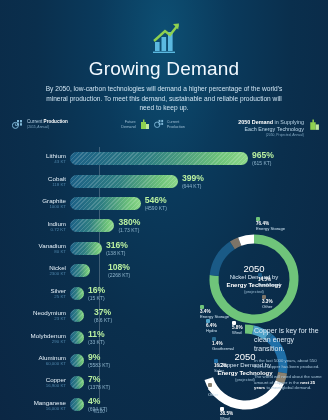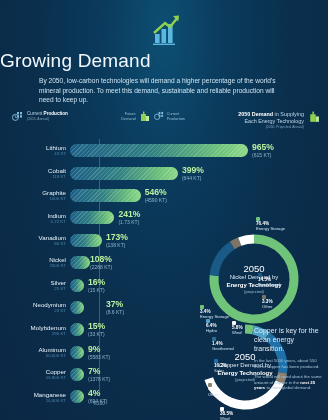--- a/index.html
+++ b/index.html
@@ -2,21 +2,21 @@
 <html><head>
 <meta charset="utf-8">
 <style>
   html,body{margin:0;padding:0;}
   body{
     width:328px;height:420px;overflow:hidden;
     background:radial-gradient(ellipse at 50% 8%, #0d4f73 0%, #0a3a5c 28%, #0a2f4d 55%, #0b2744 100%);
     font-family:"Liberation Sans", sans-serif;
     color:#eaf4fb;position:relative;
   }
-  .header{text-align:left;padding-top:12px;}
+  .header{text-align:center;padding-top:20px;}
   .logo{width:42px;height:34px;margin:0 auto;position:relative;}
   .title{font-size:19px;font-weight:400;letter-spacing:.2px;margin:4px 0 4px;color:#f2f9ff;}
   .subtitle{font-size:6.6px;line-height:9.5px;color:#cfe4f2;width:250px;margin:0 auto;}
   .legend{display:flex;align-items:flex-start;justify-content:space-between;
           padding:6px 8px 0 12px;height:28px;}
   .lg{display:flex;align-items:flex-start;gap:3px;}
   .lg-txt{font-size:4.6px;line-height:6px;color:#bcd6e8;}
   .lg-txt b{color:#fff;font-weight:700;}
   .lg-sub{font-size:3.4px;color:#7fa6c0;}
   .lg-mid{text-align:right;font-size:3.8px;color:#9dbed4;line-height:5px;padding-top:1px;}
@@ -166,46 +166,46 @@
       </div>
     </div>
     <div class="row">
       <div class="rlab">
         <div class="rname">Indium</div>
         <div class="rcur">0.72 KT</div>
       </div>
       <div class="rbarwrap">
         <div class="bar" style="width: 44.4539px;"></div>
         <div class="bval" style="left: 48.4539px;">
-          <div class="bpct">241%</div>
+          <div class="bpct">380%</div>
           <div class="bkt">(1.73 KT)</div>
         </div>
       </div>
     </div>
     <div class="row">
       <div class="rlab">
         <div class="rname">Vanadium</div>
         <div class="rcur">80 KT</div>
       </div>
       <div class="rbarwrap">
         <div class="bar" style="width: 31.9109px;"></div>
         <div class="bval" style="left: 35.9109px;">
-          <div class="bpct">173%</div>
+          <div class="bpct">316%</div>
           <div class="bkt">(138 KT)</div>
         </div>
       </div>
     </div>
     <div class="row">
       <div class="rlab">
         <div class="rname">Nickel</div>
         <div class="rcur">2300 KT</div>
       </div>
       <div class="rbarwrap">
         <div class="bar" style="width: 19.9212px;"></div>
-        <div class="bval" style="left: 20px;">
+        <div class="bval" style="left: 38px;">
           <div class="bpct">108%</div>
           <div class="bkt">(2268 KT)</div>
         </div>
       </div>
     </div>
     <div class="row">
       <div class="rlab">
         <div class="rname">Silver</div>
         <div class="rcur">25 KT</div>
       </div>
@@ -217,35 +217,35 @@
         </div>
       </div>
     </div>
     <div class="row">
       <div class="rlab">
         <div class="rname">Neodymium</div>
         <div class="rcur">23 KT</div>
       </div>
       <div class="rbarwrap">
         <div class="bar" style="width: 14px;"></div>
-        <div class="bval" style="left: 36px;">
+        <div class="bval" style="left: 24px;">
           <div class="bpct">37%</div>
           <div class="bkt">(8.6 KT)</div>
         </div>
       </div>
     </div>
     <div class="row">
       <div class="rlab">
         <div class="rname">Molybdenum</div>
         <div class="rcur">290 KT</div>
       </div>
       <div class="rbarwrap">
         <div class="bar" style="width: 14px;"></div>
         <div class="bval" style="left: 18px;">
-          <div class="bpct">15%</div>
+          <div class="bpct">11%</div>
           <div class="bkt">(33 KT)</div>
         </div>
       </div>
     </div>
     <div class="row">
       <div class="rlab">
         <div class="rname">Aluminum</div>
         <div class="rcur">60,000 KT</div>
       </div>
       <div class="rbarwrap">

